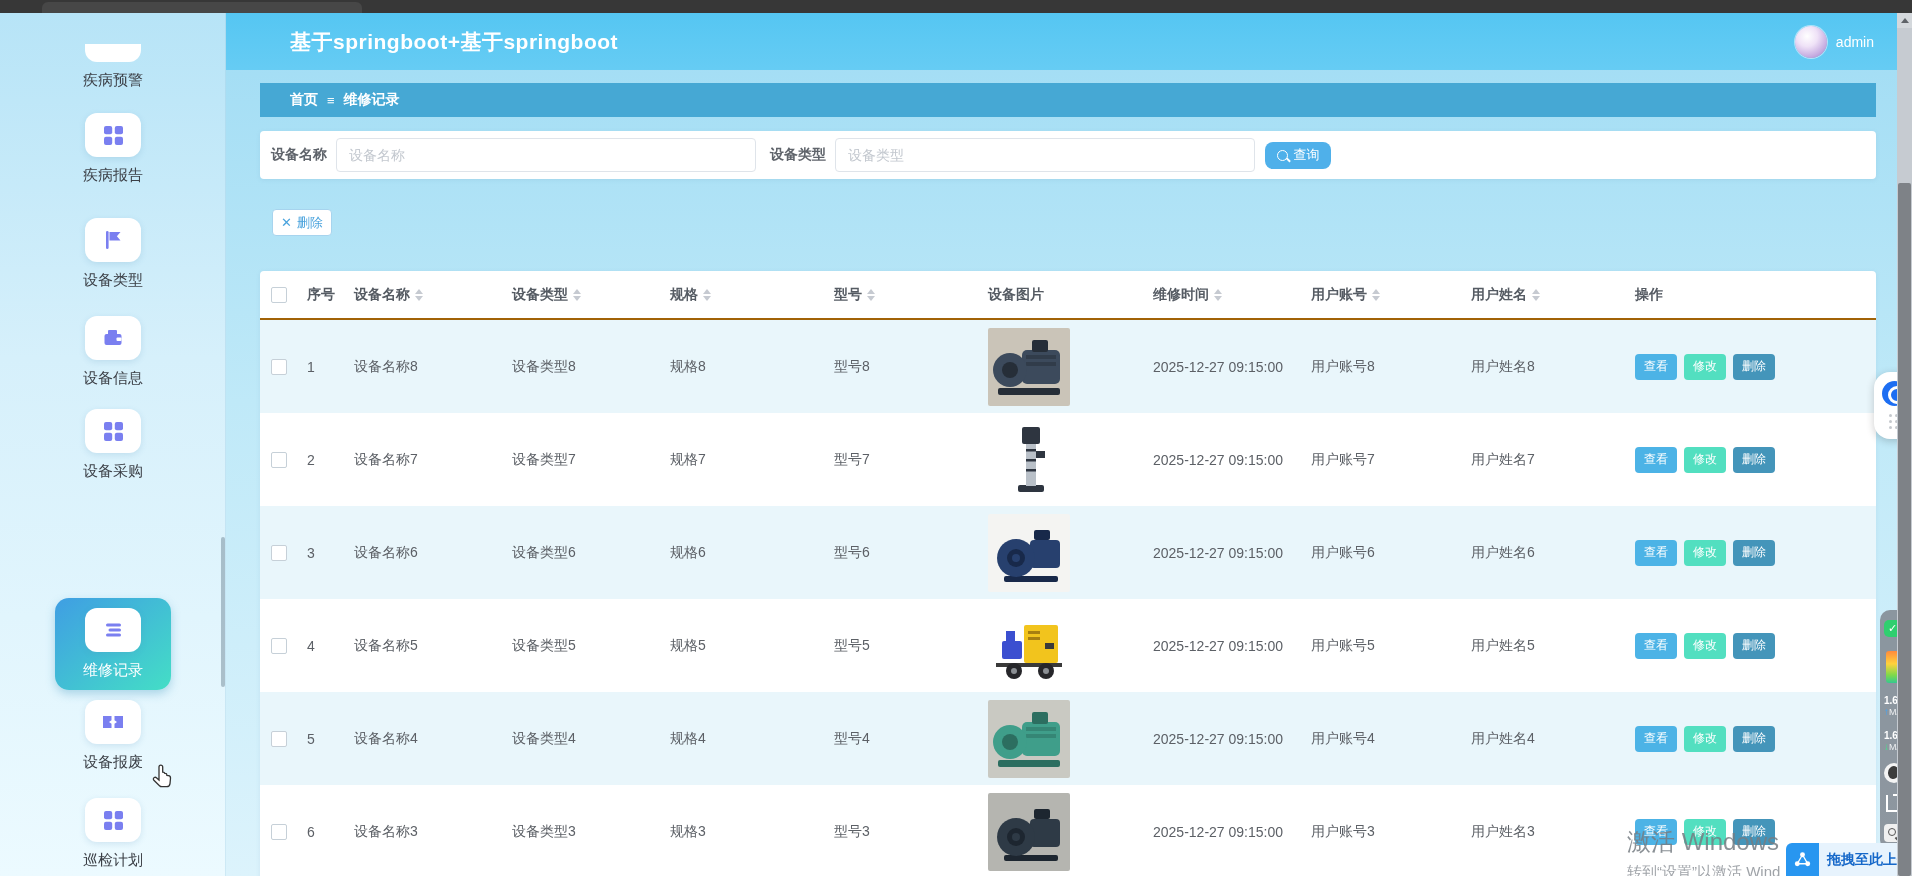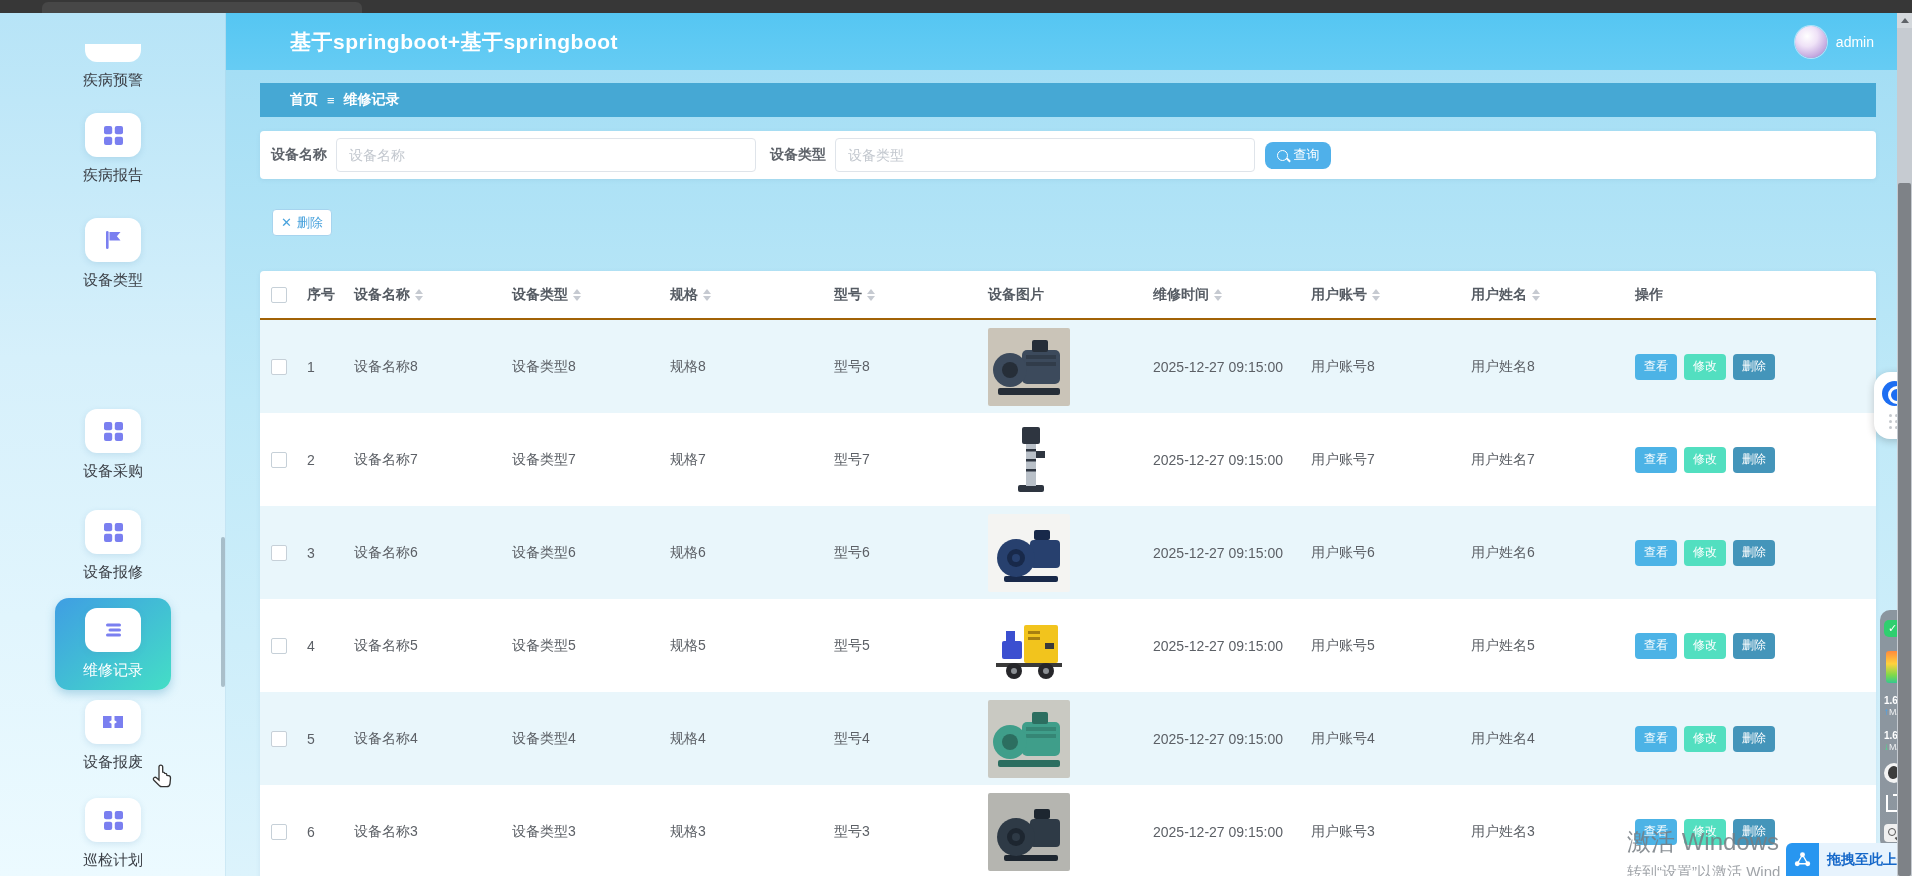--- a/index.html
+++ b/index.html
@@ -109,45 +109,44 @@
         <div class="icon-card">
           <svg width="22" height="22" viewBox="0 0 22 22">
             <g fill="#7a7ff0">
               <rect x="4" y="2" width="2.6" height="18" rx="1.3"></rect>
               <path d="M7.5 3h11l-3.6 4.2 3.6 4.2h-11z"></path>
             </g>
           </svg>
         </div>
         <span class="side-label">设备类型</span>
       </div>
+      <div class="side-item" style="top: 303px;">
+        <div class="icon-card">
+          <svg width="22" height="22" viewBox="0 0 22 22">
+            <g fill="#7a7ff0">
+              <rect x="2.5" y="7" width="17" height="11" rx="2"></rect>
+              <rect x="6" y="3" width="9" height="5" rx="1"></rect>
+            </g>
+            <rect x="14.5" y="10.5" width="5" height="3.6" rx="1" fill="#fff"></rect>
+          </svg>
+        </div>
+        <span class="side-label">设备信息</span>
+      </div>
       <div class="side-item" style="top: 396px;">
         <div class="icon-card">
           <svg width="21" height="21" viewBox="0 0 21 21">
             <g fill="#7a7ff0">
               <rect x="1" y="1" width="8.2" height="8.2" rx="2"></rect>
               <rect x="11.8" y="1" width="8.2" height="8.2" rx="2"></rect>
               <rect x="1" y="11.8" width="8.2" height="8.2" rx="2"></rect>
               <rect x="11.8" y="11.8" width="8.2" height="8.2" rx="2"></rect>
             </g>
           </svg>
         </div>
         <span class="side-label">设备采购</span>
-      </div>
-      <div class="side-item" style="top: 497px;">
-        <div class="icon-card">
-          <svg width="21" height="21" viewBox="0 0 21 21">
-            <g fill="#7a7ff0">
-              <rect x="1" y="1" width="8.2" height="8.2" rx="2"></rect>
-              <rect x="11.8" y="1" width="8.2" height="8.2" rx="2"></rect>
-              <rect x="1" y="11.8" width="8.2" height="8.2" rx="2"></rect>
-              <rect x="11.8" y="11.8" width="8.2" height="8.2" rx="2"></rect>
-            </g>
-          </svg>
-        </div>
-        <span class="side-label">设备报修</span>
       </div>
       <div class="side-item active" style="top: 585px;">
         <div class="icon-card">
           <svg width="22" height="22" viewBox="0 0 22 22">
             <g fill="#7a7ff0">
               <rect x="4" y="4.5" width="15" height="3" rx="1.5"></rect>
               <rect x="6.5" y="9.5" width="12.5" height="3" rx="1.5"></rect>
               <rect x="4" y="14.5" width="15" height="3" rx="1.5"></rect>
             </g>
           </svg>

